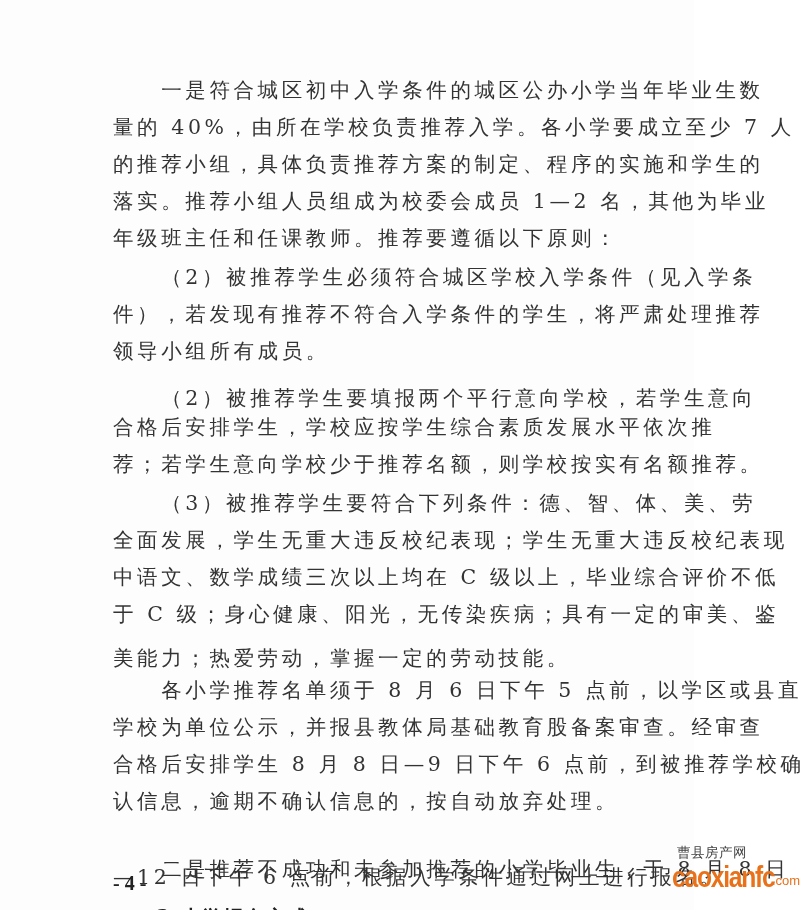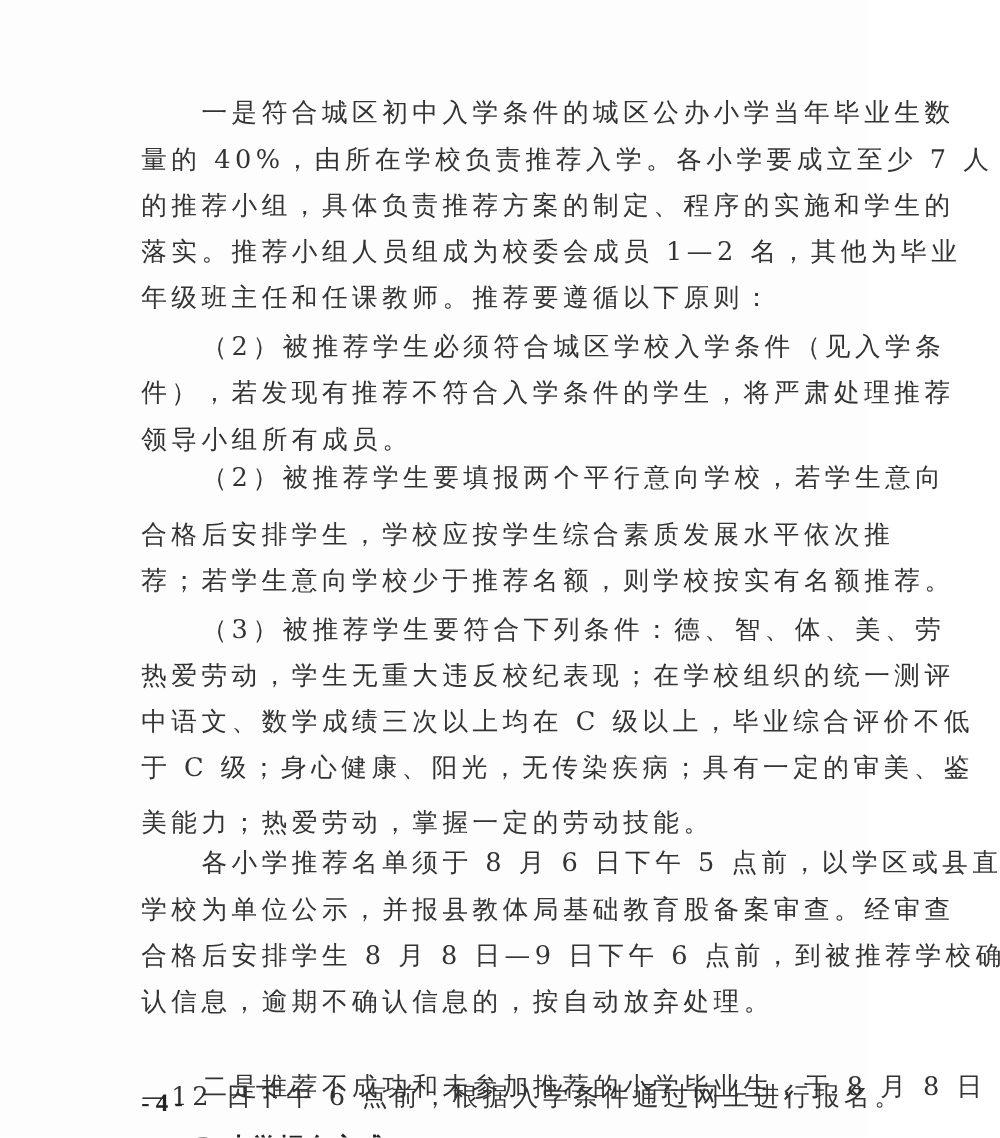--- a/index.html
+++ b/index.html
@@ -113,28 +113,28 @@
       <div class="line" style="top:148px">年级班主任和任课教师。推荐要遵循以下原则：</div>
     </div>
 
     <div>
       <div class="line" style="top:187px">　　（2）被推荐学生必须符合城区学校入学条件（见入学条</div>
       <div class="line" style="top:224px">件），若发现有推荐不符合入学条件的学生，将严肃处理推荐</div>
       <div class="line" style="top:261px">领导小组所有成员。</div>
     </div>
 
     <div>
-      <div class="line" style="top:292px">　　（2）被推荐学生要填报两个平行意向学校，若学生意向</div>
+      <div class="line" style="top:308px">　　（2）被推荐学生要填报两个平行意向学校，若学生意向</div>
       <div class="line" style="top:337px">合格后安排学生，学校应按学生综合素质发展水平依次推</div>
       <div class="line" style="top:374px">荐；若学生意向学校少于推荐名额，则学校按实有名额推荐。</div>
     </div>
 
     <div>
       <div class="line" style="top:413px">　　（3）被推荐学生要符合下列条件：德、智、体、美、劳</div>
-      <div class="line" style="top:450px">热爱劳动，学生无重大违反校纪表现；在学校组织的统一测评</div>
+      <div class="line" style="top:450px">全面发展，学生无重大违反校纪表现；学生无重大违反校纪表现</div>
       <div class="line" style="top:487px">中语文、数学成绩三次以上均在 C 级以上，毕业综合评价不低</div>
       <div class="line" style="top:524px">于 C 级；身心健康、阳光，无传染疾病；具有一定的审美、鉴</div>
       <div class="line" style="top:568px">美能力；热爱劳动，掌握一定的劳动技能。</div>
     </div>
 
     <div>
       <div class="line" style="top:600px">　　各小学推荐名单须于 8 月 6 日下午 5 点前，以学区或县直</div>
       <div class="line" style="top:637px">学校为单位公示，并报县教体局基础教育股备案审查。经审查</div>
       <div class="line" style="top:674px">合格后安排学生 8 月 8 日—9 日下午 6 点前，到被推荐学校确</div>
       <div class="line" style="top:711px">认信息，逾期不确认信息的，按自动放弃处理。</div>
@@ -145,14 +145,19 @@
       <div class="line" style="top:787px">—12 日下午 6 点前，根据入学条件通过网上进行报名。</div>
     </div>
 
     <div class="line bold" style="top:828px">　　2.小学报名方式：</div>
   </div>
 
   <span class="speck">·</span>
 
   <div class="page-number">- 4 -</div>
 
+  <div class="watermark">
+    <span class="wm-cn">曹县房产网</span>
+    <span class="wm-en">caoxianfc</span>
+    <span class="wm-com">.com</span>
+  </div>
 
 </div>
 
 </body></html>

